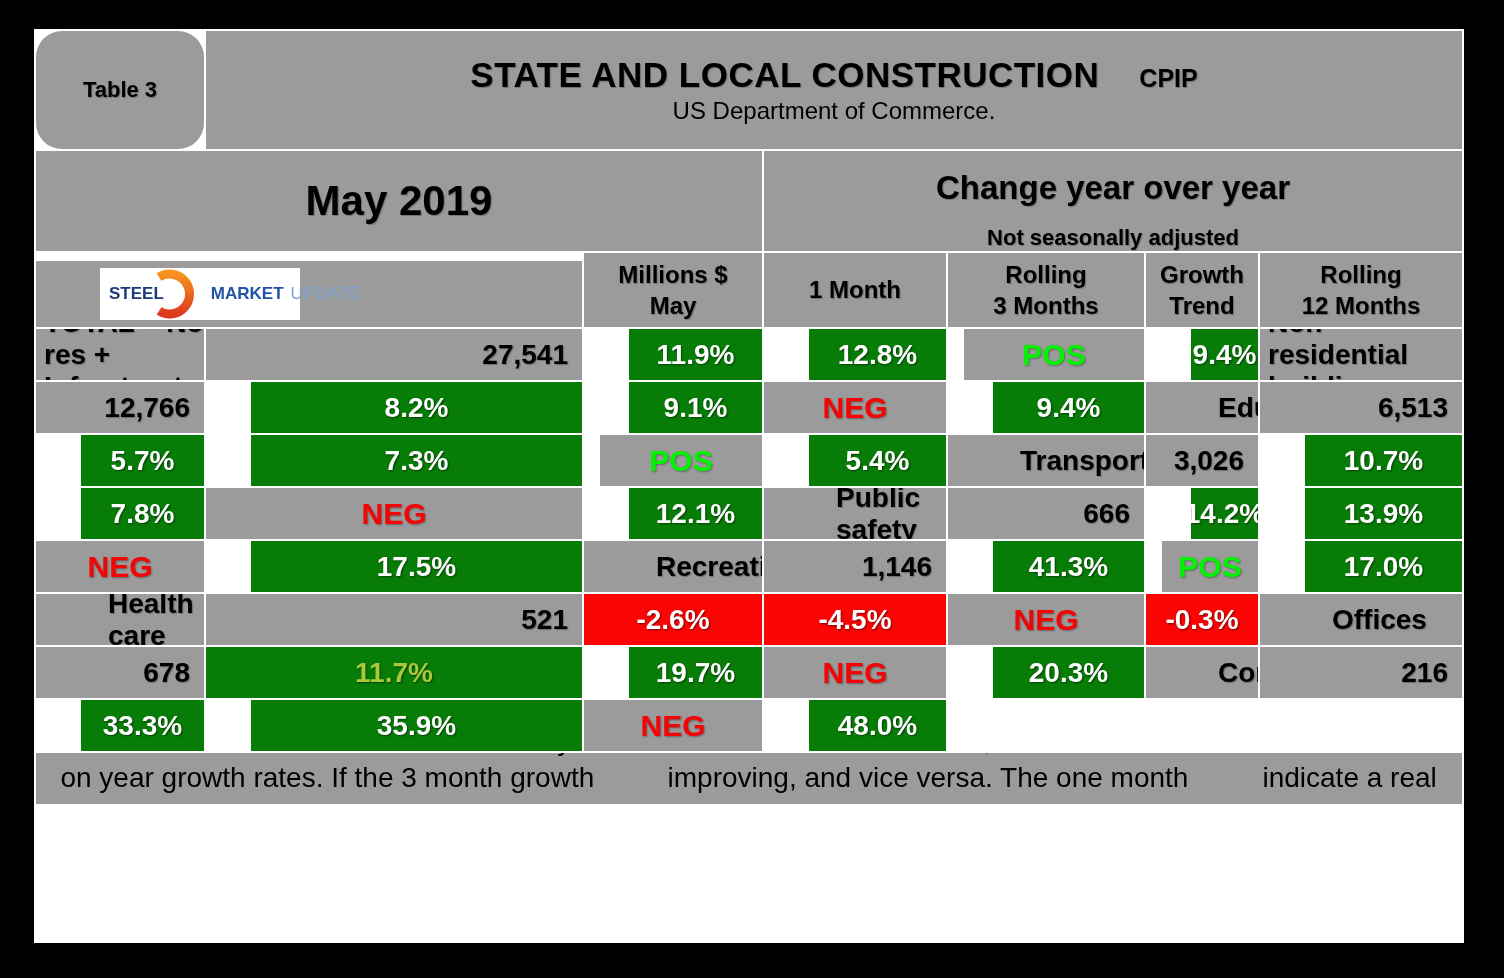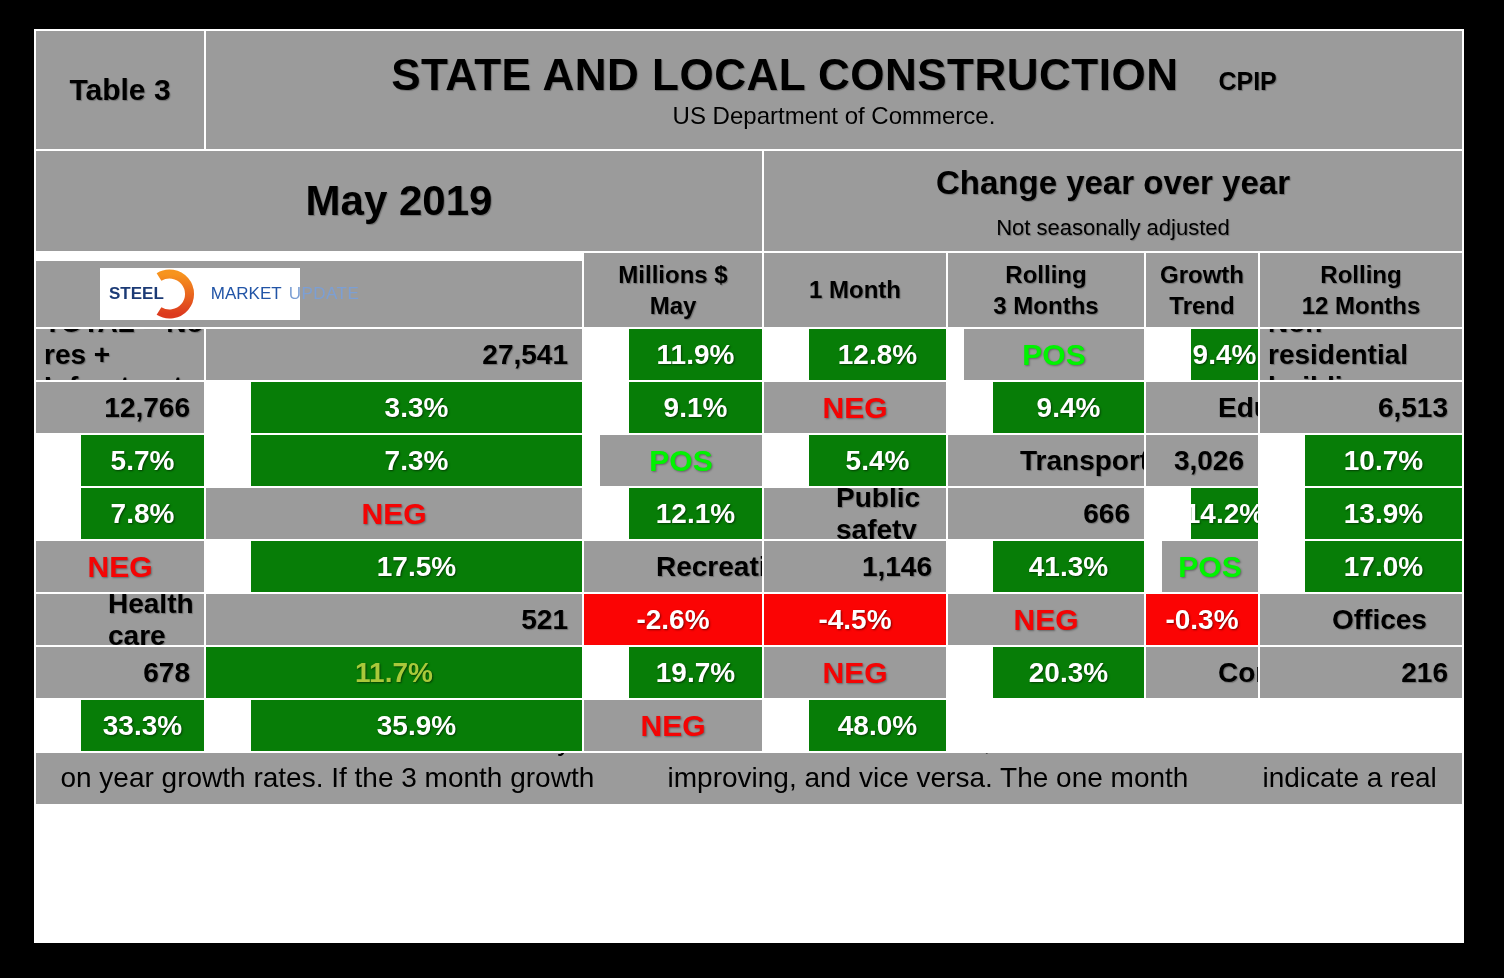--- a/index.html
+++ b/index.html
@@ -4,38 +4,38 @@
 <style>
   html,body{margin:0;padding:0;background:#000;}
   .stage{position:relative;width:1504px;height:978px;background:#000;font-family:"Liberation Sans",sans-serif;overflow:hidden;}
   .tbl{position:absolute;left:34px;top:29px;width:1430px;height:914px;box-sizing:border-box;
        background:var(--grid,#ffffff);padding:2px;display:grid;gap:2px;
        grid-template-columns:168px 376px 178px 182px 196px 112px 202px;
        grid-template-rows:118px 100px 74px repeat(9,51px) 135px;}
   .cell{background:var(--gray,#9b9b9b);display:flex;align-items:center;justify-content:center;color:#000;overflow:hidden;}
   .blacktxt{text-shadow:1px 1px 1px rgba(0,0,0,.28);}
   
-  .table3{grid-column:1;font-size:30px;font-weight:bold;}
+  .table3{grid-column:1;font-size:22px;font-weight:bold;border-radius:26px;}
   .titlecell{grid-column:2/8;flex-direction:column;justify-content:center;}
   .title-row{display:flex;align-items:baseline;gap:40px;}
-  .title-main{font-size:44px;font-weight:bold;letter-spacing:.5px;}
+  .title-main{font-size:35px;font-weight:bold;letter-spacing:.5px;}
   .title-code{font-size:25px;font-weight:bold;}
   .subtitle{font-size:24px;margin-top:2px;}
   
   .maycell{grid-column:1/4;font-size:42px;font-weight:bold;}
   .changecell{grid-column:4/8;flex-direction:column;justify-content:flex-start;}
   .change-title{flex:1;display:flex;align-items:center;font-size:33px;font-weight:bold;}
-  .change-note{font-size:22px;font-weight:normal;padding-bottom:10px;}
+  .change-note{font-size:22px;font-weight:bold;padding-bottom:0;}
   
   .logocell{grid-column:1/3;justify-content:flex-start;padding-left:64px;margin-top:8px;}
   .logo{position:relative;width:200px;height:52px;background:#fff;display:flex;align-items:center;}
   .swoosh{position:absolute;left:18px;top:0;}
   .logo-text{position:relative;display:flex;gap:7px;align-items:baseline;padding-left:9px;font-size:17px;z-index:2;}
   .lg1{font-weight:800;color:#1b3a75;}
-  .lg2{font-weight:400;color:#2154a6;padding-left:40px;}
+  .lg2{font-weight:700;color:#2154a6;padding-left:40px;}
   .lg3{font-weight:400;color:#7c9fd4;letter-spacing:.5px;}
   .colhead{flex-direction:column;font-size:24px;font-weight:bold;line-height:1.3;text-align:center;}
   
   .labelcell{justify-content:flex-start;font-size:28px;font-weight:bold;}
   .s-top{padding-left:8px;}
   .s-sub{padding-left:72px;}
   .numcell{justify-content:flex-end;padding-right:14px;font-size:28px;font-weight:bold;}
   .pctcell{font-size:28px;font-weight:bold;color:#fff;text-shadow:1px 1px 2px rgba(0,0,0,.5);}
   .trendcell{font-size:30px;font-weight:bold;text-shadow:1px 1px 2px rgba(0,0,0,.35);}
   .s-green{background:var(--green,#077d07);color:#fff;margin-left:45px;}
@@ -105,21 +105,21 @@
 
     <div class="cell labelcell blacktxt s-top">TOTAL = Non res + Infrastructure</div>
     <div class="cell numcell blacktxt">27,541</div>
     <div class="cell pctcell s-green">11.9%</div>
     <div class="cell pctcell s-green">12.8%</div>
     <div class="cell trendcell s-pos">POS</div>
     <div class="cell pctcell s-green">9.4%</div>
 
     <div class="cell labelcell blacktxt s-top">Non residential buildings</div>
     <div class="cell numcell blacktxt">12,766</div>
-    <div class="cell pctcell s-green">3.3%</div>
+    <div class="cell pctcell s-green">8.2%</div>
     <div class="cell pctcell s-green">9.1%</div>
     <div class="cell trendcell s-neg">NEG</div>
     <div class="cell pctcell s-green">9.4%</div>
 
     <div class="cell labelcell blacktxt s-sub">Educational</div>
     <div class="cell numcell blacktxt">6,513</div>
     <div class="cell pctcell s-green">5.7%</div>
     <div class="cell pctcell s-green">7.3%</div>
     <div class="cell trendcell s-pos">POS</div>
     <div class="cell pctcell s-green">5.4%</div>

